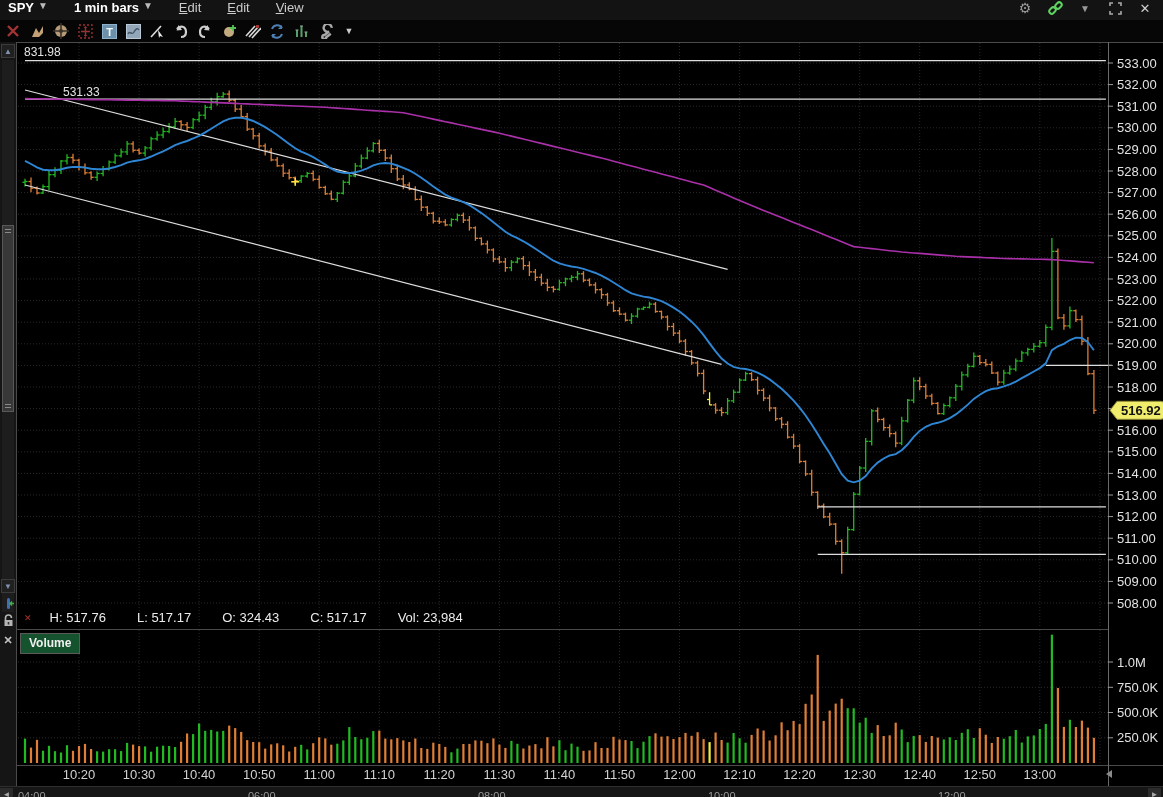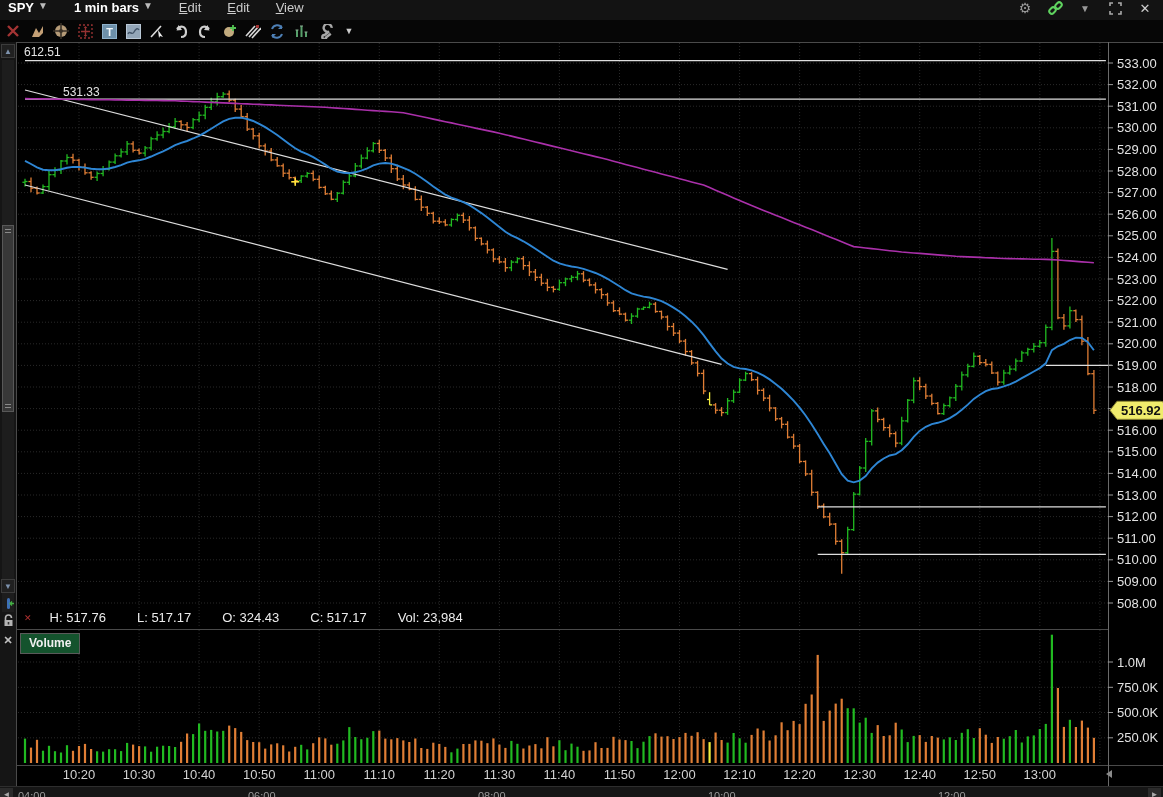--- a/index.html
+++ b/index.html
@@ -1457,21 +1457,21 @@
           <text x="739.6" y="779" font-size="13" fill="#d2d2d2" text-anchor="middle">12:10</text>
           <text x="799.6" y="779" font-size="13" fill="#d2d2d2" text-anchor="middle">12:20</text>
           <text x="859.7" y="779" font-size="13" fill="#d2d2d2" text-anchor="middle">12:30</text>
           <text x="919.7" y="779" font-size="13" fill="#d2d2d2" text-anchor="middle">12:40</text>
           <text x="979.8" y="779" font-size="13" fill="#d2d2d2" text-anchor="middle">12:50</text>
           <text x="1039.8" y="779" font-size="13" fill="#d2d2d2" text-anchor="middle">13:00</text>
           <path d="M1106 774 l6 -4 v8 Z" fill="#8a8a8a"></path>
         </g>
       </svg></div>
 
-  <div class="pricelabel" style="left:24px;top:45px;">612.51</div>
+  <div class="pricelabel" style="left:24px;top:45px;">831.98</div>
   <div class="pricelabel" style="left:24px;top:85px;margin-left:39px;">531.33</div>
 
   <div id="statusline">
     <span class="redx">✕</span>
     <span class="seg">H: 517.76</span>
     <span class="seg">L: 517.17</span>
     <span class="seg">O: 324.43</span>
     <span class="seg">C: 517.17</span>
     <span class="seg">Vol: 23,984</span>
   </div>

